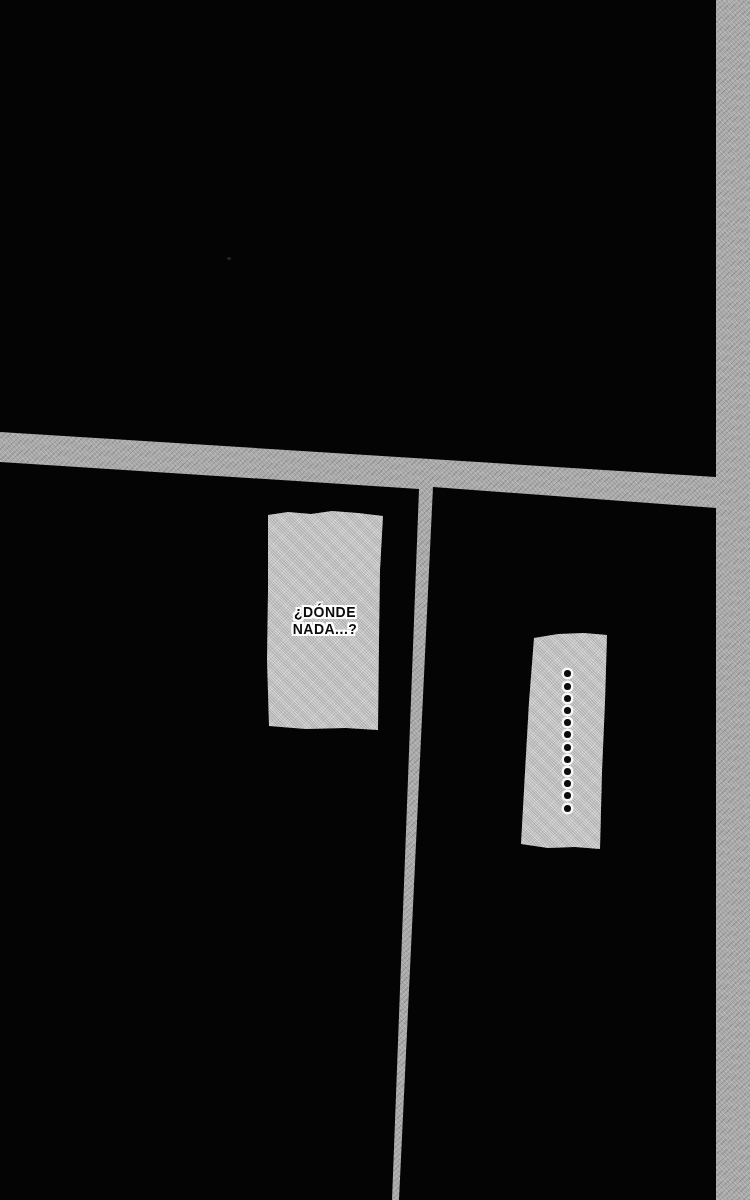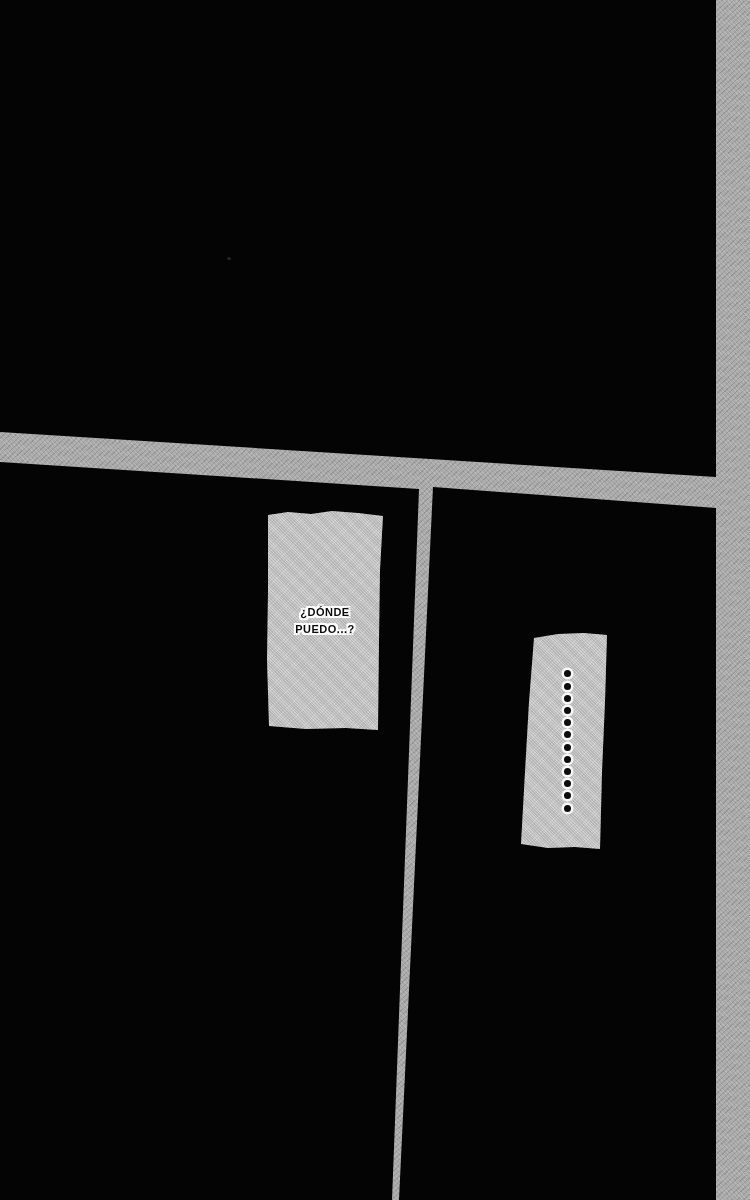--- a/index.html
+++ b/index.html
@@ -60,21 +60,21 @@
     left:12px;top:880px;width:132px;height:242px;
     clip-path:polygon(8px 4px, 40px 1px, 70px 2px, 100px 1px, 128px 5px, 129px 80px,
                       131px 160px, 132px 241px, 95px 239px, 50px 240px, 2px 236px,
                       4px 160px, 6px 80px);
     padding-top:8px;box-sizing:border-box;
   }
 
   .caption-text{
     text-align:center;
     font-weight:700;
-    font-size:11px;
+    font-size:14px;
     line-height:17px;
     letter-spacing:.5px;
     color:var(--ink);
     text-shadow:
       -2px -2px 0 var(--outline-white), 2px -2px 0 var(--outline-white),
       -2px  2px 0 var(--outline-white), 2px  2px 0 var(--outline-white),
       -2px  0   0 var(--outline-white), 2px  0   0 var(--outline-white),
        0   -2px 0 var(--outline-white), 0    2px 0 var(--outline-white);
   }
   .caption-text .line{display:block;}
@@ -98,21 +98,21 @@
 
   <div class="shape panel panel-top"></div>
   <div class="shape panel panel-bottom-left"></div>
   <div class="shape panel panel-bottom-right"></div>
 
   <div class="speck"></div>
 
   <div class="caption caption-where">
     <div class="caption-text">
       <span class="line">¿DÓNDE</span>
-      <span class="line">PUEDO...?</span>
+      <span class="line">NADA...?</span>
     </div>
   </div>
 
   <div class="caption caption-silence">
     <div class="dots-column">
         <span class="dot"></span>
         <span class="dot"></span>
         <span class="dot"></span>
         <span class="dot"></span>
         <span class="dot"></span>

